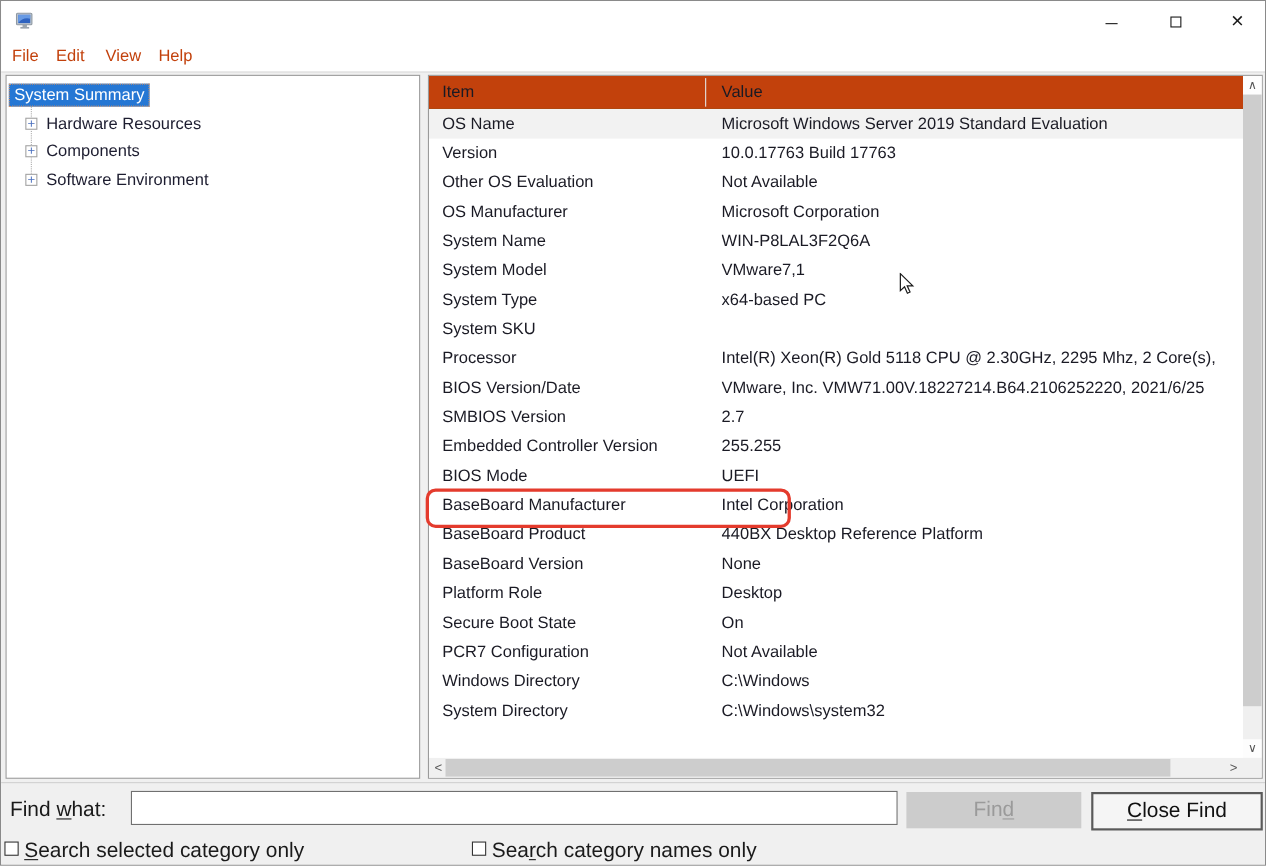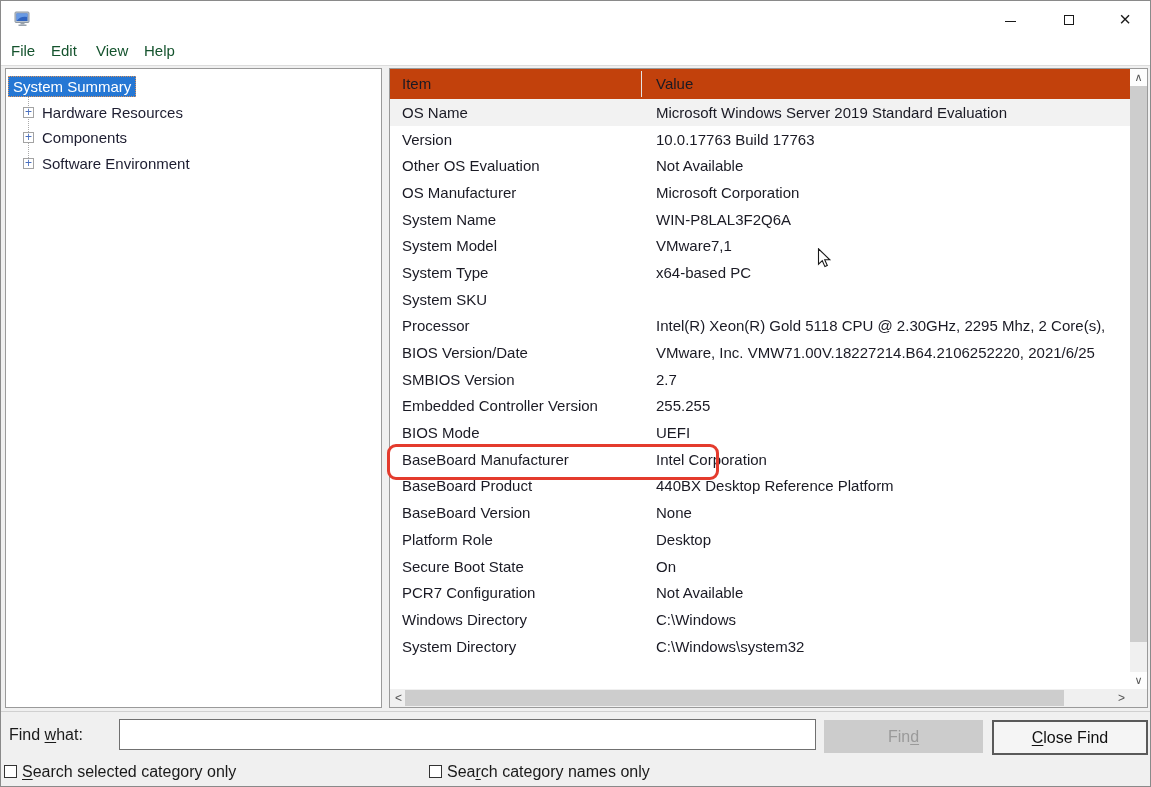--- a/index.html
+++ b/index.html
@@ -10,21 +10,21 @@
   .titlebar{position:absolute;top:0;left:0;right:0;height:38px;background:#fff;}
   .app-icon{position:absolute;left:13px;top:10px;width:17px;height:16px;}
   .title{position:absolute;left:40px;top:11px;font-size:15px;color:#1a1a1a;white-space:nowrap;margin-top:32px;}
   .cap{position:absolute;top:0;width:46px;height:38px;display:flex;align-items:center;justify-content:center;}
   .cap-min{left:986px}.cap-max{left:1045px}.cap-close{left:1101px}
   .min-glyph{width:11px;height:0;border-top:1px solid #1a1a1a;margin-top:3px;}
   .max-glyph{width:10px;height:10px;border:1px solid #1a1a1a;box-sizing:border-box;}
   .close-glyph{font-size:20px;color:#1a1a1a;line-height:1;margin-top:-2px;}
 
   
-  .menubar{position:absolute;top:38px;left:0;right:0;height:26px;background:#fff;font-size:15px;color:#14532d;padding-left:36px;}
+  .menubar{position:absolute;top:38px;left:0;right:0;height:26px;background:#fff;font-size:15px;color:#c2410c;padding-left:36px;}
   .menu-item{position:absolute;top:3px;white-space:nowrap;}
   .mi0{left:10px}.mi1{left:50px}.mi2{left:95px}.mi3{left:143px}
 
   
   .content-bg{position:absolute;top:64px;left:0;right:0;height:646px;background:#f0f0f0;border-top:1px solid #dcdcdc;box-sizing:border-box;}
 
   
   .tree-panel{position:absolute;left:4px;top:67px;width:377px;height:640px;background:#fff;border:1px solid #9a9a9a;box-sizing:border-box;font-size:15px;padding-top:5px;overflow:hidden;}
   .tree-row{height:25.5px;display:flex;align-items:center;position:relative;z-index:2;}
   .tree-row.child{padding-left:17px;}
@@ -54,21 +54,21 @@
   .hs-btn{position:absolute;top:0;width:17px;height:18px;display:flex;align-items:center;justify-content:center;font-size:12px;color:#555;}
   .hs-left{left:0}.hs-right{right:0}
   .hs-thumb{position:absolute;left:15px;top:1px;width:659px;height:16px;background:#cdcdcd;}
   .sb-corner{position:absolute;right:0;bottom:0;width:17px;height:18px;background:#f0f0f0;}
 
   
   .annotation{position:absolute;left:386px;top:443px;width:332px;height:36px;border:3px solid #e43b2d;border-radius:9px;box-sizing:border-box;pointer-events:none;z-index:6;}
   .cursor{position:absolute;left:816px;top:247px;z-index:7;pointer-events:none;}
 
   
-  .findbar{position:absolute;left:0;top:710px;right:0;bottom:0;background:#f0f0f0;border-top:1px solid #d0d0d0;font-size:16px;color:#1a1a1a;box-sizing:border-box;}
+  .findbar{position:absolute;left:0;top:710px;right:0;bottom:0;background:#f0f0f0;border-top:1px solid #d0d0d0;font-size:19px;color:#1a1a1a;box-sizing:border-box;}
   .find-label{position:absolute;left:8px;top:14px;white-space:nowrap;}
   .find-input{position:absolute;left:118px;top:7px;width:697px;height:31px;box-sizing:border-box;border:1px solid #707070;background:#fff;font:inherit;padding:0 6px;outline:none;}
   .btn{display:flex;align-items:center;justify-content:center;font:inherit;white-space:nowrap;}
   .btn-find{position:absolute;left:823px;top:8px;width:159px;height:33px;background:#cccccc;border:none;color:#9a9a9a;}
   .btn-close{position:absolute;left:991px;top:8px;width:156px;height:35px;background:#f5f5f5;border:2px solid #5a5a5a;box-sizing:border-box;color:#111;}
   .chk{position:absolute;top:53px;width:13px;height:13px;box-sizing:border-box;border:1px solid #333;background:#fff;}
   .chk1{left:3px}.chk2{left:428px}
   .chk-label{position:absolute;top:51px;white-space:nowrap;}
   .chk-label1{left:21px}.chk-label2{left:446px}
   .accel{text-decoration:underline;text-underline-offset:2px;}

